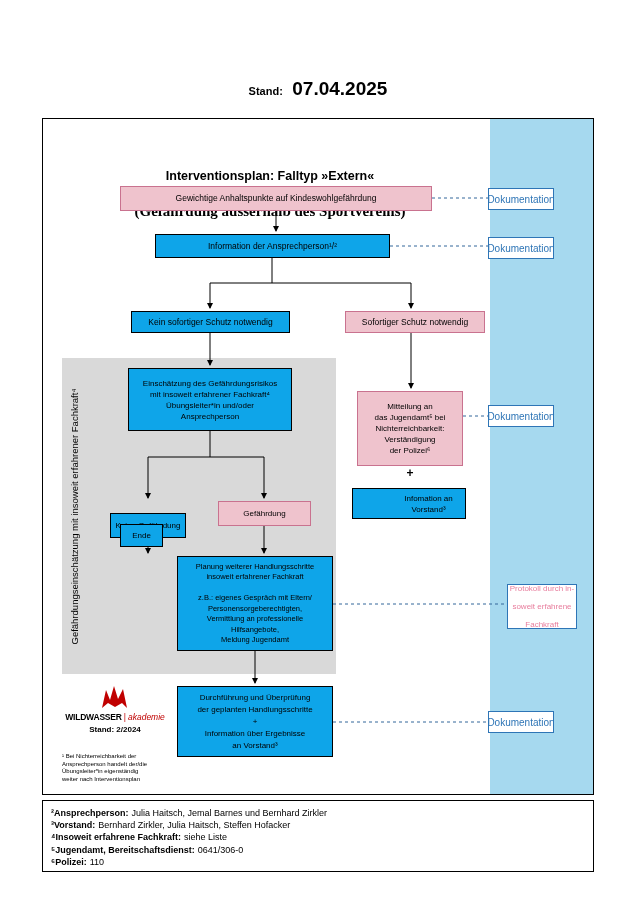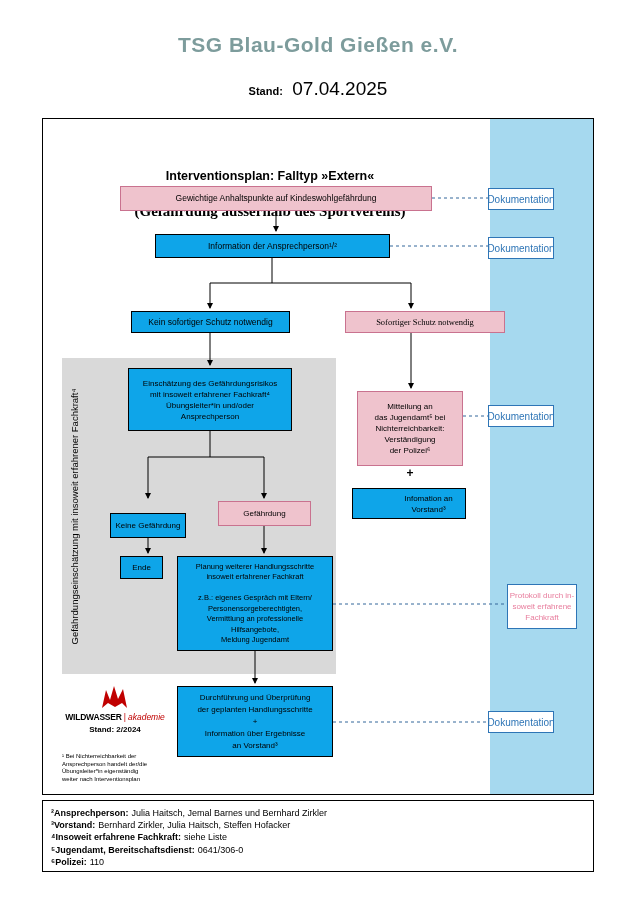--- a/index.html
+++ b/index.html
@@ -12,21 +12,21 @@
 
   
   .main-title {
     position:absolute; left:0; top:33px; width:636px; text-align:center;
     font-size:21px; font-weight:bold; color:var(--title-teal,#7d9c9c); letter-spacing:.5px;
   }
   .stand-line {
     position:absolute; left:0; top:78px; width:636px; text-align:center;
   }
   .stand-line .lbl { font-size:11px; font-weight:bold; vertical-align:baseline; }
-  .stand-line .date { font-size:19px; font-weight:normal; margin-left:5px; vertical-align:baseline; }
+  .stand-line .date { font-size:19px; font-weight:bold; margin-left:5px; vertical-align:baseline; }
 
   
   .frame { position:absolute; left:42px; top:118px; width:552px; height:677px; border:1px solid #000; background:#fff; }
   .blue-band { position:absolute; left:490px; top:119px; width:103px; height:675px; background:var(--blue-band,#a6d9ef); z-index:1; }
   .gray-region { position:absolute; left:62px; top:358px; width:274px; height:316px; background:var(--gray-region,#d9d9d9); z-index:1; }
 
   .chart-title { position:absolute; left:60px; top:137px; width:420px; text-align:center; z-index:3; }
   .chart-title .t1 { font-size:12.5px; font-weight:bold;margin-top:32px; }
   .chart-title .t2 { font-size:15px; font-weight:bold; margin-top:20px;font-family:Liberation Serif, serif; }
 
@@ -36,44 +36,44 @@
   .node {
     position:absolute; border:1px solid #000; background:#0ea5e9; z-index:3;
     display:flex; align-items:center; justify-content:center; text-align:center;
     white-space:pre-line; font-size:8px; line-height:11px; padding:2px;
   }
   .pink { background:var(--pink-fill,#efc3cd); border-color:var(--pink-border,#c9728f); }
 
   .n-anhaltspunkte { left:120px; top:186px; width:312px; height:25px; font-size:8.5px; }
   .n-information   { left:155px; top:234px; width:235px; height:24px; font-size:8.5px; }
   .n-kein-schutz   { left:131px; top:311px; width:159px; height:22px; font-size:8.5px; }
-  .n-sofort-schutz { left:345px; top:311px; width:160px; height:22px; font-size:8.5px;font-family:Liberation Serif, serif; }
+  .n-sofort-schutz { left:345px; top:311px; width:140px; height:22px; font-size:8.5px; }
   .n-einschaetzung { left:128px; top:368px; width:164px; height:63px; }
   .n-keine-gef     { left:110px; top:501px; width:76px;  height:25px;margin-top:12px; }
   .n-gefaehrdung   { left:218px; top:501px; width:93px;  height:25px; }
-  .n-ende          { left:120px; top:556px; width:43px;  height:23px; }
+  .n-ende          { left:120px; top:524px; width:43px;  height:23px; }
   .n-planung       { left:177px; top:556px; width:156px; height:95px; font-size:7.5px; line-height:10.5px; }
   .n-mitteilung    { left:357px; top:391px; width:106px; height:75px; }
   .n-info-vorstand { left:352px; top:488px; width:114px; height:31px;padding-left:41px; }
   .n-durchfuehrung { left:177px; top:686px; width:156px; height:71px; line-height:12px; }
 
   .plus-sign { position:absolute; left:398px; top:466px; width:24px; height:18px; z-index:3;
     text-align:center; font-size:12px; font-weight:bold; }
 
   .doc-box {
     position:absolute; left:488px; width:66px; height:22px; z-index:3;
     border:1px solid var(--doc-blue,#2e75b6); background:#fff; color:var(--doc-blue,#2e75b6);
     display:flex; align-items:center; justify-content:center; font-size:10px;text-align:right;
   }
   .doc1 { top:188px; } .doc2 { top:237px; } .doc3 { top:405px; } .doc4 { top:711px; }
   .protokoll-box {
     position:absolute; left:507px; top:584px; width:70px; height:45px; z-index:3;
     border:1px solid var(--doc-blue,#2e75b6); background:#fff; color:var(--protokoll-pink,#e87d9d);
     display:flex; align-items:center; justify-content:center; text-align:center;
-    white-space:pre-line; font-size:8px; line-height:11px;
+    white-space:pre-line; font-size:8px; line-height:18px;
   }
 
   .v-label {
     position:absolute; left:-74px; top:509px; width:300px; height:15px; z-index:3;
     transform:rotate(-90deg); text-align:center; font-size:9.5px; color:#000;
   }
 
   
   .logo-block { position:absolute; left:60px; top:684px; width:110px; z-index:3; text-align:center; }
   .logo-glyph { display:block; margin:0 auto; }
@@ -93,21 +93,20 @@
     border:1px solid #000; background:#fff; padding:6px 8px; z-index:3;
   }
   .fline { font-size:9px; line-height:12.2px; }
   .fline .fl { font-weight:bold; margin-right:3px; }
 </style>
 </head>
 <body>
 
 <div id="page">
 
-  <div class="main-title">TSG Blau-Gold Gießen e.V.</div>
   <div class="stand-line">
     <span class="lbl">Stand:</span>
     <span class="date">07.04.2025</span>
   </div>
 
   <div class="frame"></div>
   <div class="blue-band"></div>
   <div class="gray-region"></div>
 
   <div class="chart-title">

